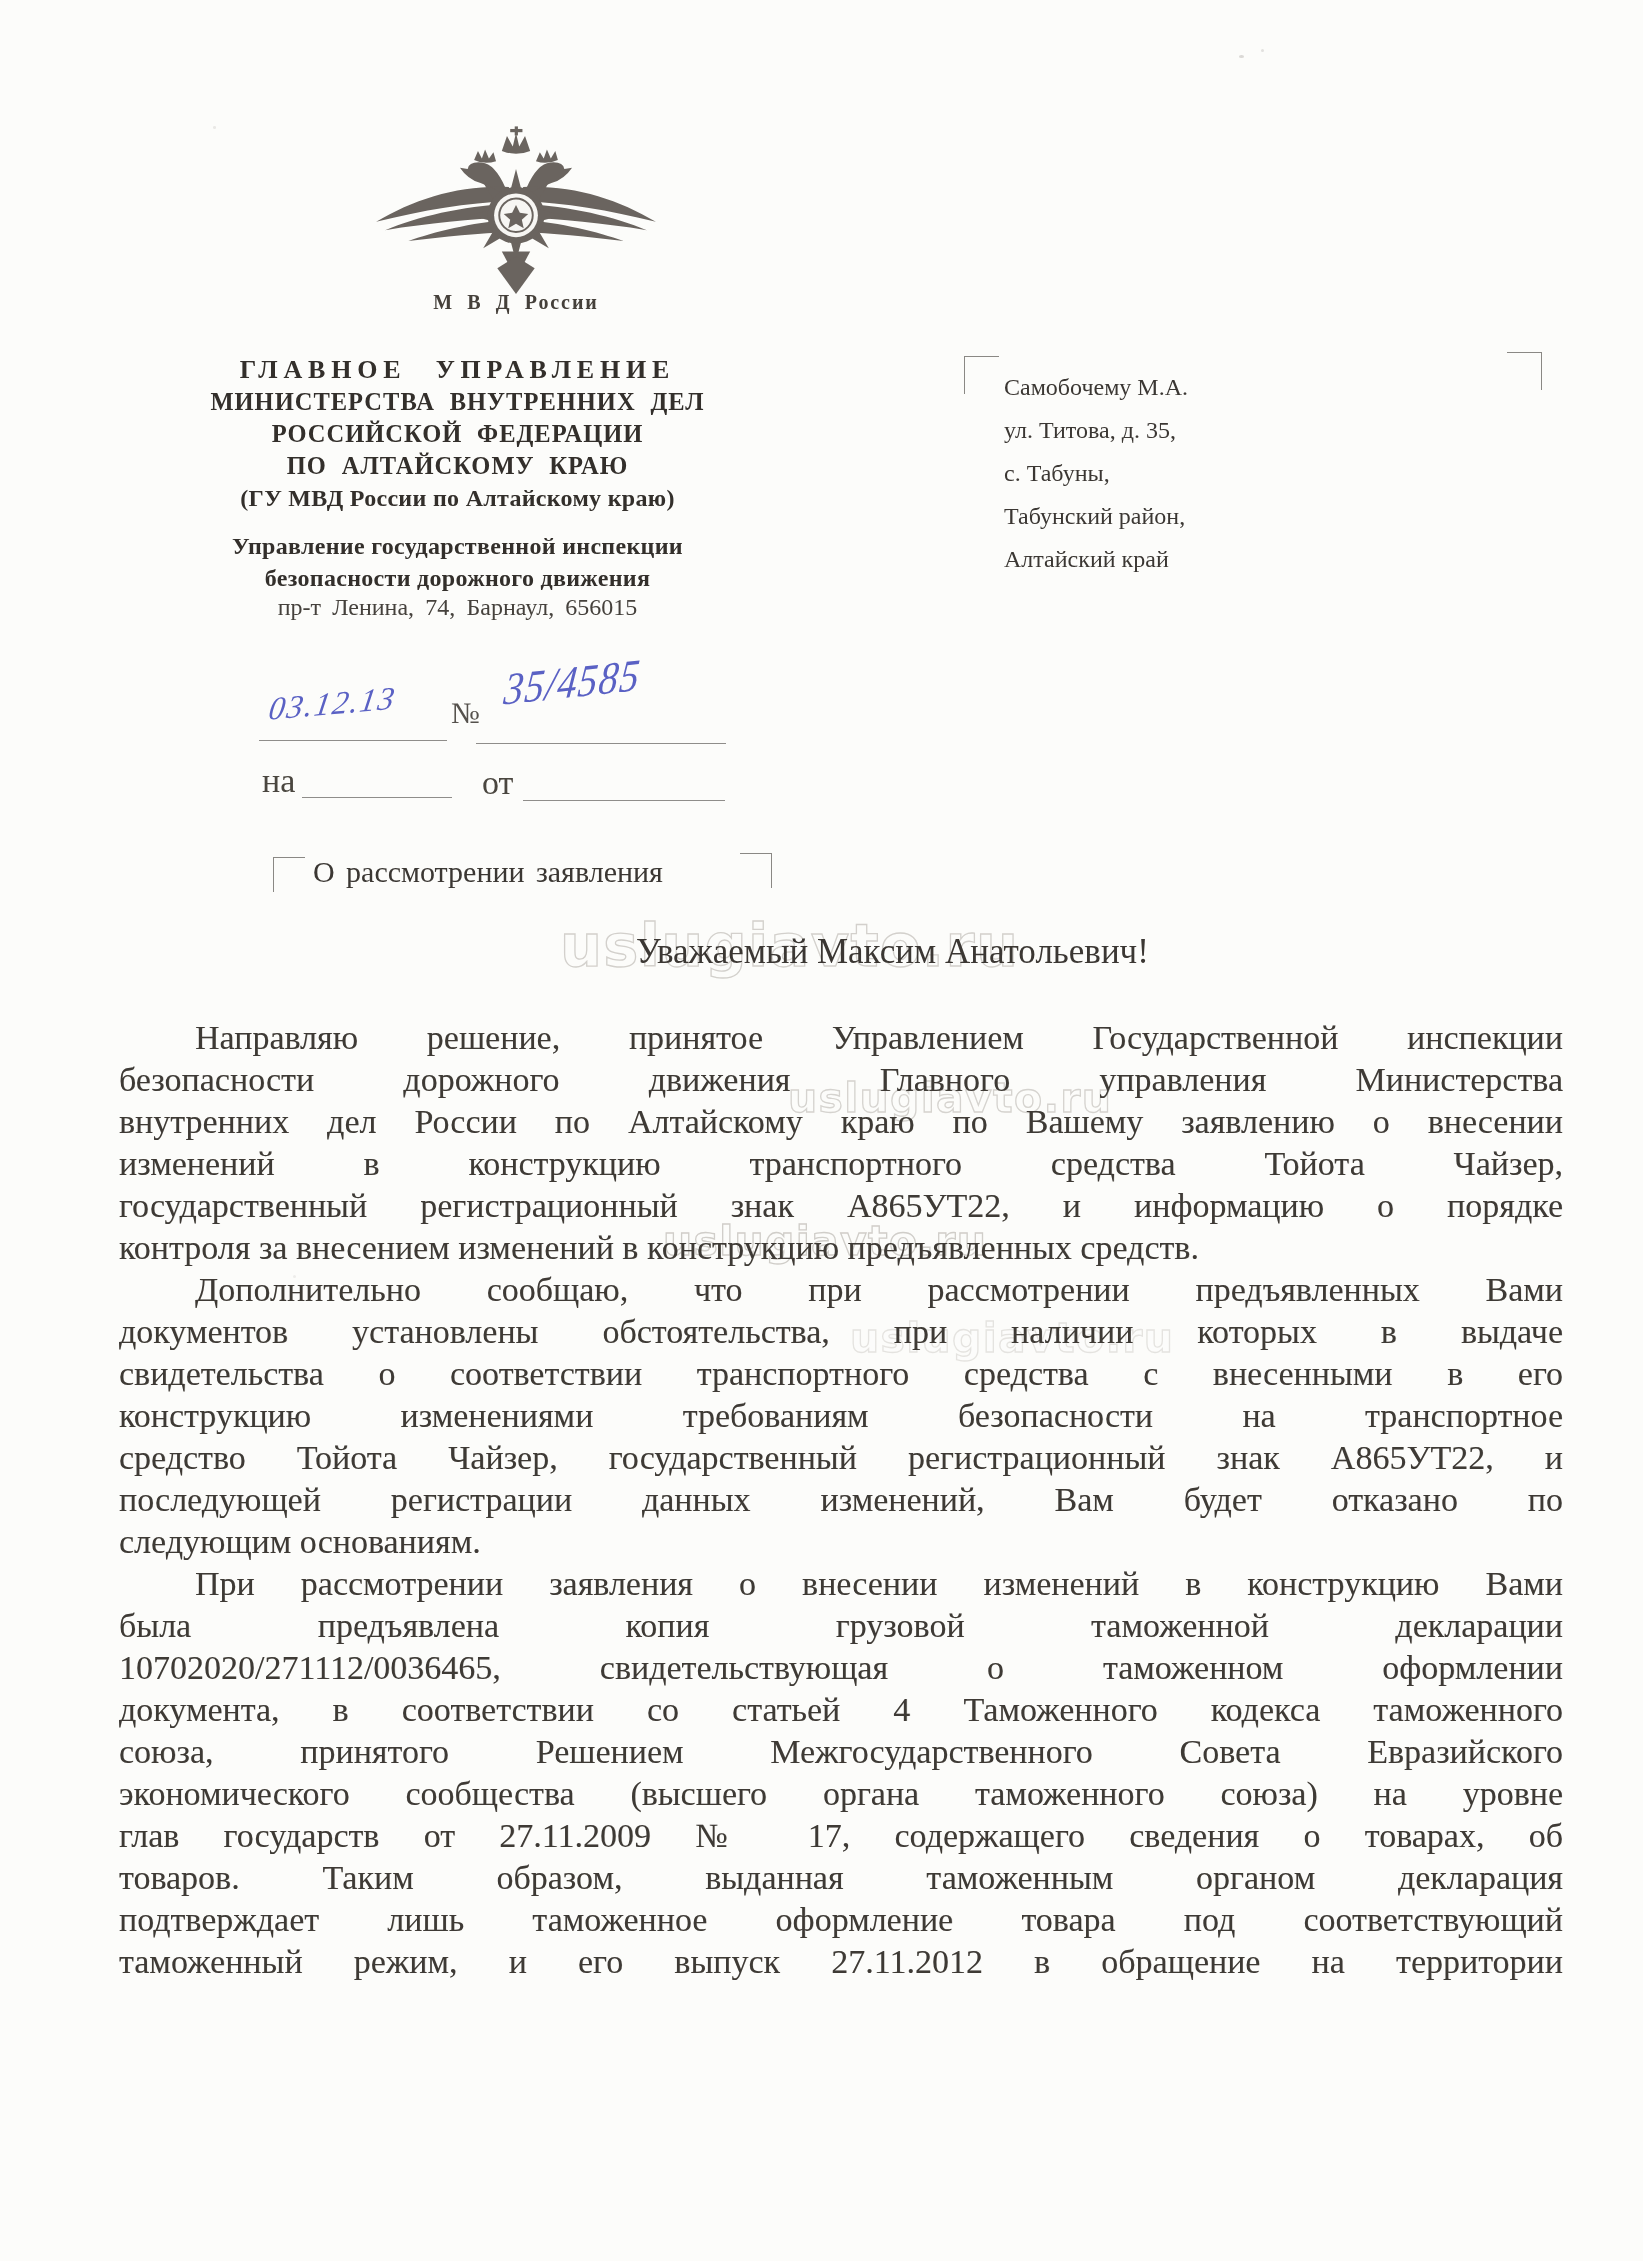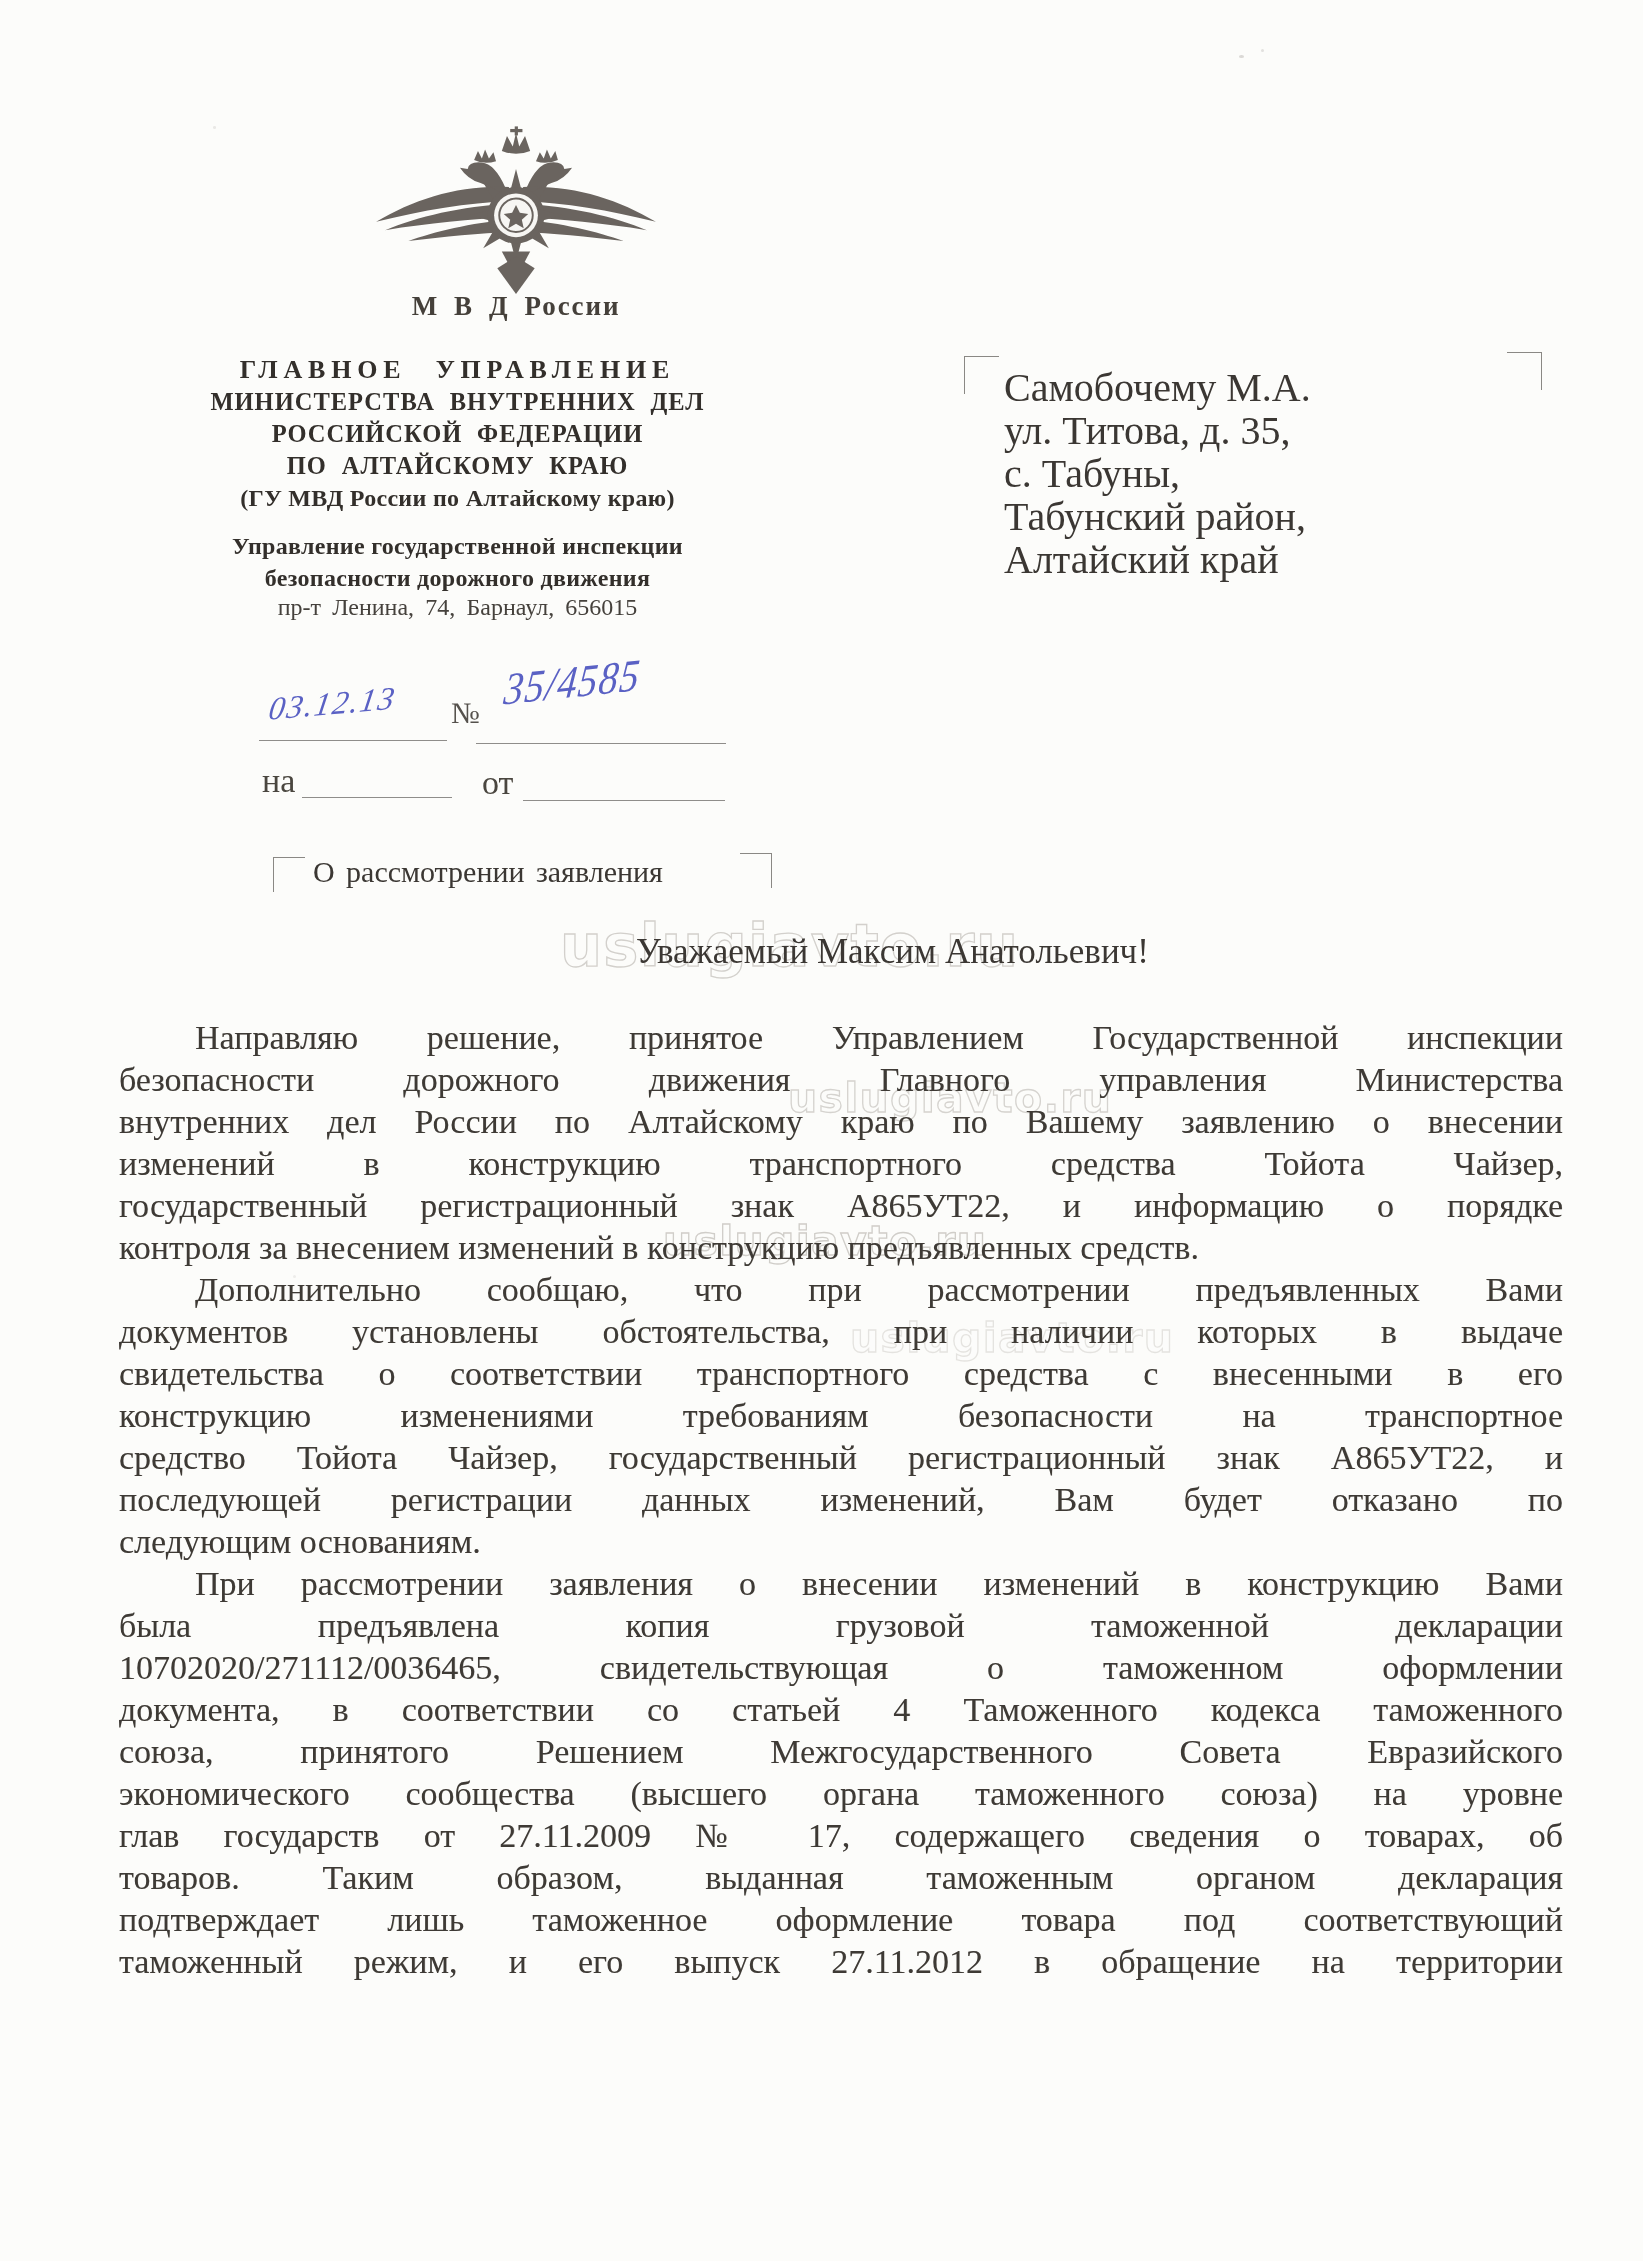--- a/index.html
+++ b/index.html
@@ -9,21 +9,21 @@
     background:#fcfcfa;
     overflow:hidden;
     font-family:"Liberation Serif","DejaVu Serif",serif;
     color:#3d3a35;
   }
   
   .emblem{position:absolute;left:371px;top:124px;width:290px;height:173px;}
   .emblem svg{width:100%;height:100%;filter:blur(0.4px);opacity:.88;}
   .emblem-caption{
     position:absolute;left:371px;top:291px;width:290px;
-    text-align:center;font-weight:bold;font-size:27px;color:#45403a;
+    text-align:center;font-weight:bold;font-size:20px;color:#45403a;
     letter-spacing:1.9px;word-spacing:6.4px;
   }
   
   .letterhead{
     position:absolute;left:177px;top:353px;width:561px;
     text-align:center;color:#332f2b;font-weight:bold;
   }
   .lh1{font-size:26px;letter-spacing:5.8px;word-spacing:17px;line-height:33px;}
   .lh2{font-size:24.5px;letter-spacing:1px;word-spacing:7.7px;line-height:32px;}
   .lh-sub{font-size:24px;letter-spacing:0.3px;line-height:32px;}
@@ -41,21 +41,21 @@
   .num-sign{position:absolute;left:451px;top:696px;font-size:30px;color:#55514c;}
   .rule{position:absolute;height:0;border-bottom:1.3px solid #8f8d8a;}
   .rule-a{left:259px;top:740px;width:188px;}
   .rule-b{left:476px;top:743px;width:250px;}
   .lbl{position:absolute;font-size:34px;color:#4a463f;}
   .lbl-na{left:262px;top:762px;}
   .lbl-ot{left:482px;top:764px;}
   .rule-c{left:302px;top:797px;width:150px;}
   .rule-d{left:523px;top:800px;width:202px;}
   
-  .recipient{position:absolute;left:1004px;top:366px;font-size:40px;line-height:43px;color:#3b3733;}
+  .recipient{position:absolute;left:1004px;top:366px;font-size:24px;line-height:43px;color:#3b3733;}
   .corner{position:absolute;}
   .corner-tl{border-left:1.9px solid #8a8884;border-top:1.9px solid #8a8884;}
   .corner-tr{border-right:1.9px solid #8a8884;border-top:1.9px solid #8a8884;}
   .rc-l{left:964px;top:356px;width:34px;height:37px;}
   .rc-r{left:1507px;top:352px;width:34px;height:37px;}
   
   .subject{position:absolute;left:313px;top:855px;font-size:30px;color:#3b3733;word-spacing:3.9px;}
   .sc-l{left:273px;top:857px;width:31px;height:34px;}
   .sc-r{left:740px;top:853px;width:31px;height:34px;}
   

